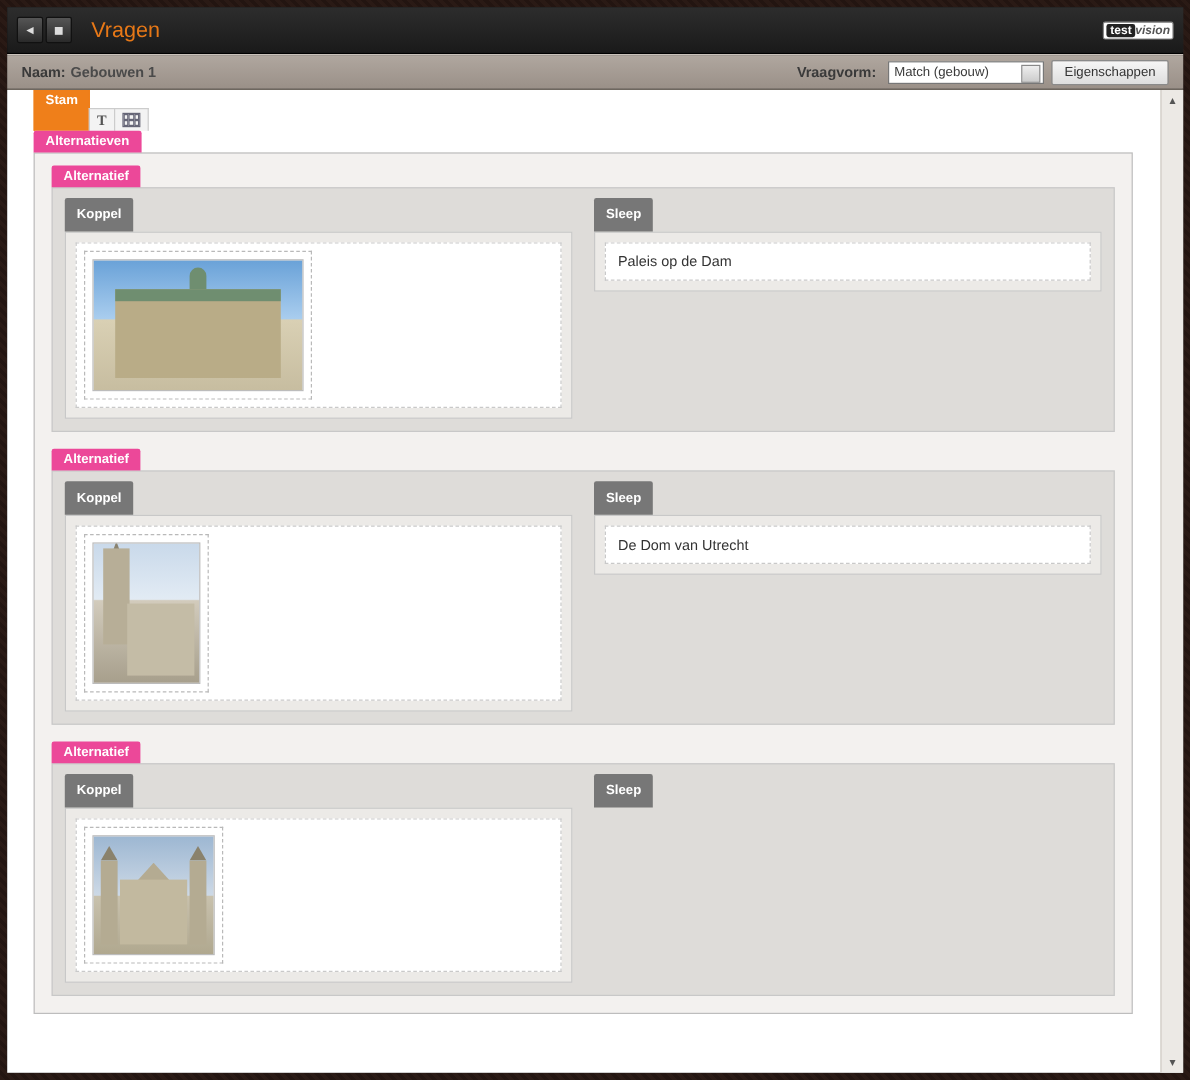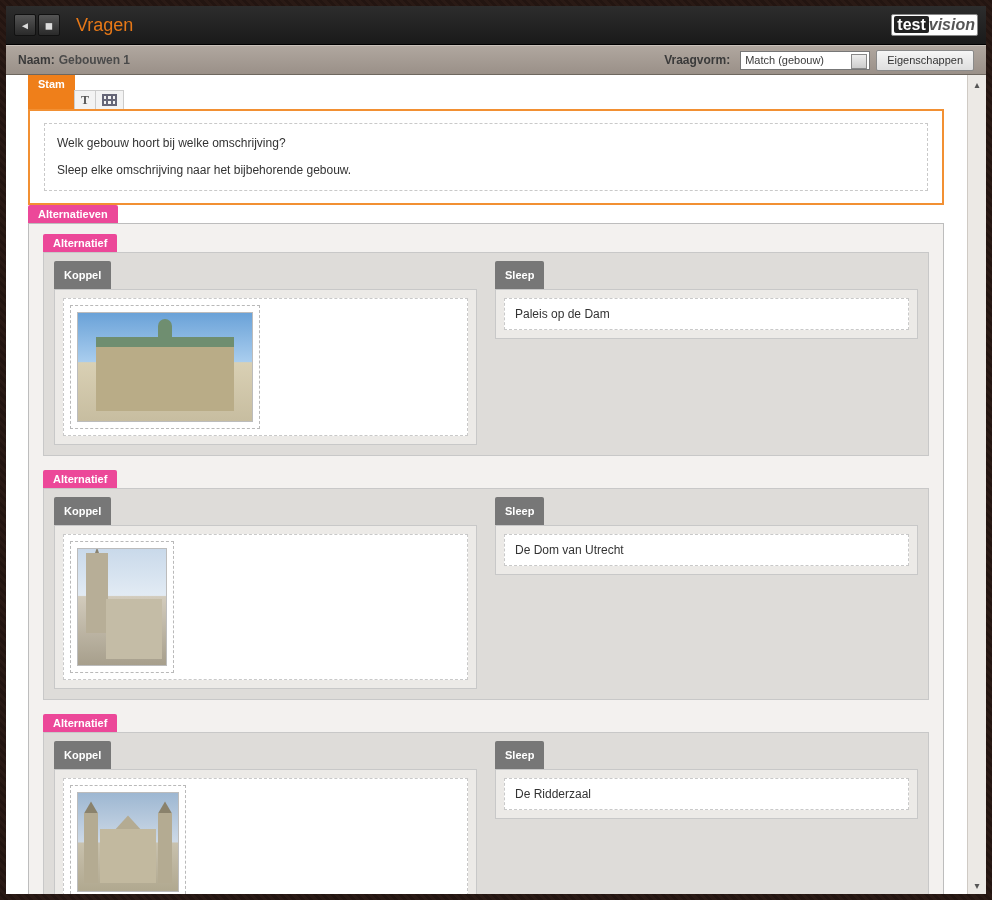--- a/index.html
+++ b/index.html
@@ -3,21 +3,21 @@
 <meta charset="utf-8">
 <style>
   html,body{margin:0;padding:0;font-family:Arial,Helvetica,sans-serif;font-size:12px;color:#333;background:#2a1a15;}
   body{width:992px;height:900px;overflow:hidden;box-sizing:border-box;position:relative;
        background:repeating-linear-gradient(45deg,#2a1a15,#2a1a15 3px,#231511 3px,#231511 6px);}
   .app{position:absolute;inset:6px;background:#2a2a2a;box-shadow:0 0 0 1px #000 inset;display:flex;flex-direction:column;}
   
   .topbar{height:38px;background:linear-gradient(#2d2d2d,#1a1a1a);display:flex;align-items:center;padding:0 8px;border-bottom:1px solid #000;}
   .nav-btn{width:20px;height:20px;background:linear-gradient(#555,#2a2a2a);border:1px solid #111;border-radius:2px;margin-right:2px;display:flex;align-items:center;justify-content:center;color:#ddd;cursor:pointer;font-size:10px;}
   .title{color:#e77817;font-size:18px;font-weight:normal;margin-left:14px;}
-  .logo{margin-left:auto;background:#fff;padding:1px 2px;border-radius:2px;font-weight:bold;font-size:16px;color:#222;border:1px solid #888;}
+  .logo{margin-left:auto;background:#fff;padding:1px 2px;border-radius:2px;font-weight:bold;font-size:10px;color:#222;border:1px solid #888;}
   .logo .test{background:#222;color:#fff;padding:0 3px;border-radius:2px;}
   .logo .vision{font-style:italic;color:#555;}
   
   .namebar{height:28px;background:linear-gradient(#b0a79f,#9a9088);border-top:1px solid #c9c1ba;border-bottom:1px solid #6e675f;display:flex;align-items:center;padding:0 12px;color:#3a3a3a;}
   .namebar .lbl{font-weight:bold;margin-right:4px;}
   .namebar .val{color:#4a4a4a;font-weight:bold;}
   .namebar .right{margin-left:auto;display:flex;align-items:center;gap:6px;}
   .select{position:relative;width:130px;height:19px;background:#fff;border:1px solid #777;font-size:11px;display:flex;align-items:center;padding:0 18px 0 4px;box-sizing:border-box;}
   .select:after{content:"";position:absolute;right:2px;top:2px;width:14px;height:13px;background:linear-gradient(#eee,#ccc);border:1px solid #888;}
   .select .arrow{position:absolute;right:6px;top:6px;border:4px solid transparent;border-top-color:#333;}
@@ -114,27 +114,20 @@
                 <span class="grid-ic">
                   <span></span>
                   <span></span>
                   <span></span>
                   <span></span>
                   <span></span>
                   <span></span>
                 </span>
               </div>
           </div>
-          <div class="stam-body">
-            <div class="dashed-box">
-              <div>Welk gebouw hoort bij welke omschrijving?</div>
-              <div style="height:8px"></div>
-              <div>Sleep elke omschrijving naar het bijbehorende gebouw.</div>
-            </div>
-          </div>
         </div>
 
         <div>
           <div class="section-tab">Alternatieven</div>
           <div class="alts-outer">
 
             <div class="alt">
               <div class="section-tab">Alternatief</div>
               <div class="alt-body">
                 <div class="col">
@@ -202,25 +195,20 @@
                             <span class="tw r"></span>
                             <span class="gab"></span>
                             <span class="mid"></span>
                           </span>
                       </span>
                     </div>
                   </div>
                 </div>
                 <div class="col">
                   <div class="sub-tab">Sleep</div>
-                  <div class="sleep-body">
-                    <div class="sleep-dashed">
-                      <span>De Ridderzaal</span>
-                    </div>
-                  </div>
                 </div>
               </div>
             </div>
 
           </div>
         </div>
 
       </div>
     </div>
     <div class="scrollbar">

